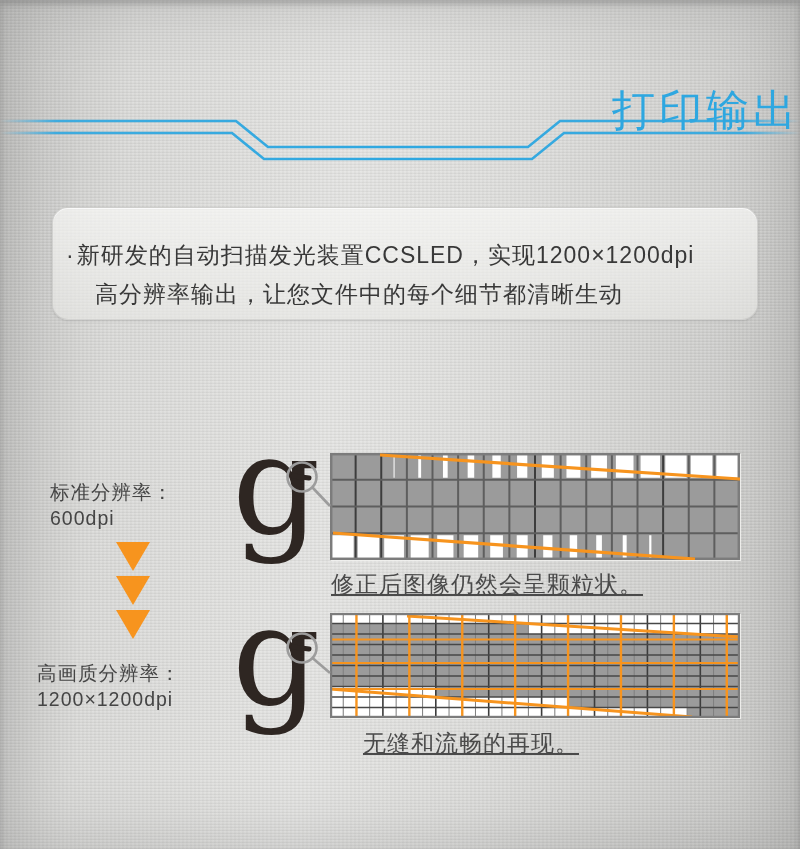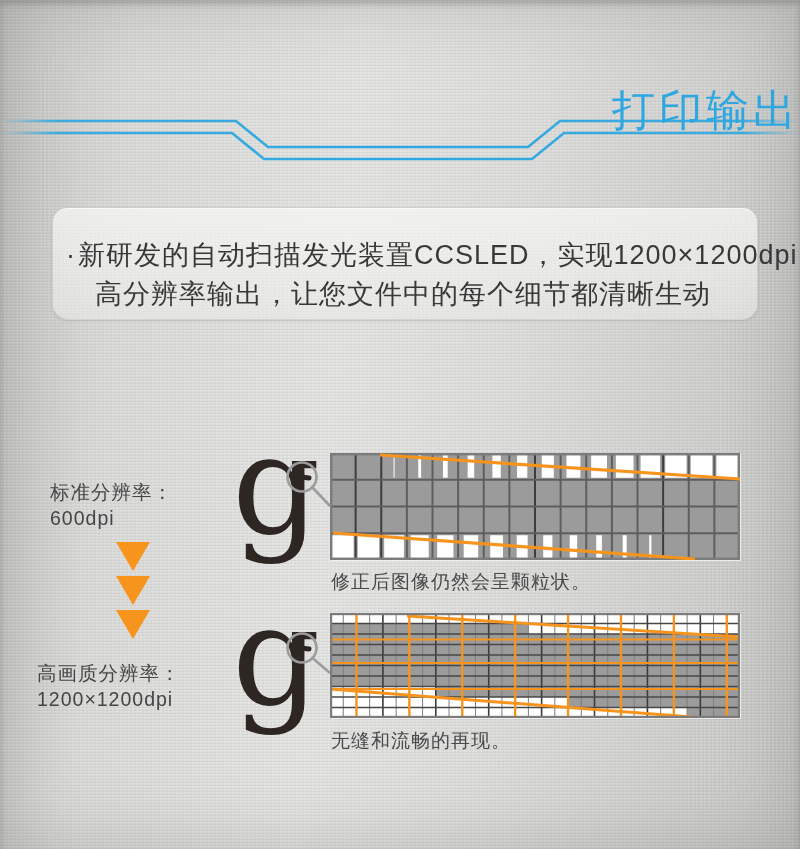--- a/index.html
+++ b/index.html
@@ -25,44 +25,44 @@
   #title1{top:22px;} #title2{top:84px;text-align:right;}
   .divider{position:absolute;left:0;top:108px;}
   .intro-box{
     position:absolute;left:52px;top:207px;width:704px;height:111px;
     border-radius:16px;
     background:linear-gradient(180deg, rgba(248,248,246,0.72), rgba(234,234,231,0.60));
     border:1px solid rgba(190,190,188,0.55);
     box-shadow:0 1px 2px rgba(120,120,120,0.25), inset 0 1px 0 rgba(255,255,255,0.7);
   }
   .intro-line{
-    position:absolute;color:#383838;font-size:27px;line-height:30px;letter-spacing:1px;white-space:nowrap;
+    position:absolute;color:#383838;font-size:23px;line-height:30px;letter-spacing:1px;white-space:nowrap;
   }
   #intro-line1{left:66px;top:240px;}
   #intro-line2{left:95px;top:279px;}
   .bullet{margin-right:2px;}
   .label-block{
     position:absolute;text-align:left;color:#454545;
     font-size:19.5px;line-height:26px;letter-spacing:1px;
   }
   #label-std{left:50px;top:479px;width:170px;}
   #label-high{left:37px;top:660px;width:180px;}
   .glyph{
     position:absolute;font-family:"DejaVu Serif", serif;
     font-size:138px;line-height:1;color:#2e2622;z-index:2;
   }
   #g1{left:232px;top:417px;} #g2{left:232px;top:588px;}
   .mag{position:absolute;z-index:3;}
   #mag1{left:278px;top:453px;} #mag2{left:278px;top:625px;}
   .grid{position:absolute;left:330px;box-shadow:1px 1px 0 rgba(245,245,243,0.8);}
   #grid1{top:453px;} #grid2{top:613px;}
   .caption{
-    position:absolute;left:331px;color:#4a4a4a;font-size:19px;letter-spacing:1px;white-space:nowrap;
-  }
-  #cap1{top:569px;} #cap2{top:728px;}
+    position:absolute;left:331px;color:#4a4a4a;font-size:23px;letter-spacing:1px;white-space:nowrap;text-decoration:underline;
+  }
+  #cap1{top:569px;} #cap2{top:728px;margin-left:32px;}
   #arrows{position:absolute;left:116px;top:542px;}
   .arrow{
     width:0;height:0;margin-bottom:5px;
     border-left:17px solid transparent;border-right:17px solid transparent;
     border-top:29px solid var(--orange,#f7941e);
   }
 </style>
 </head>
 <body>
 

